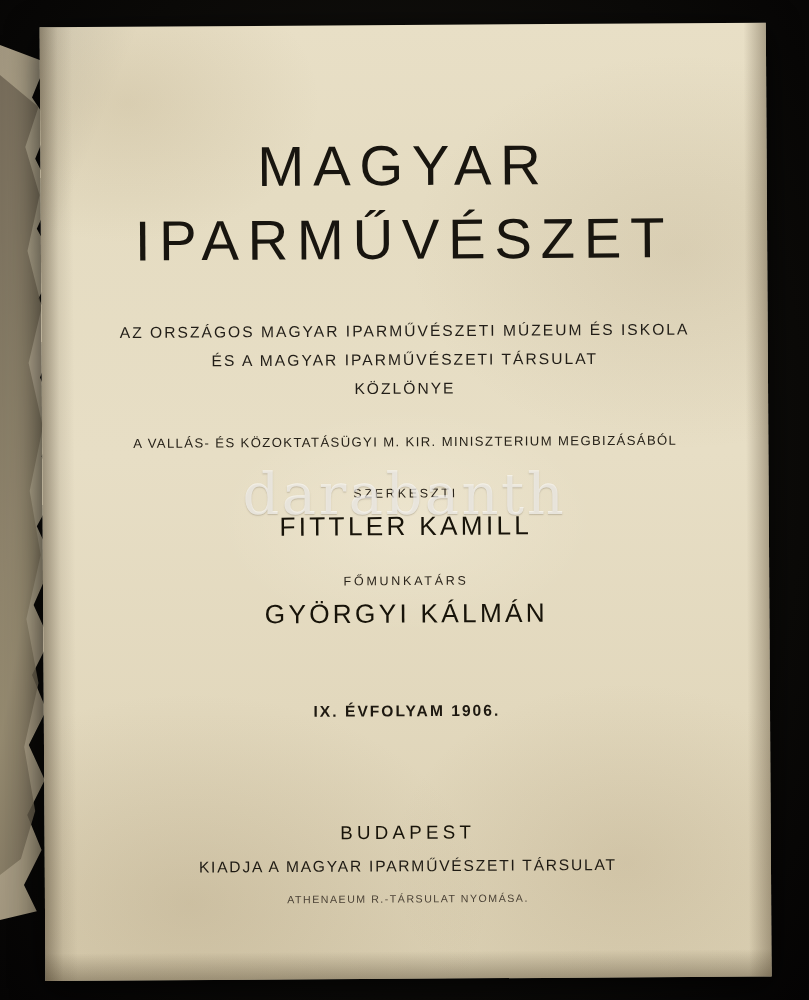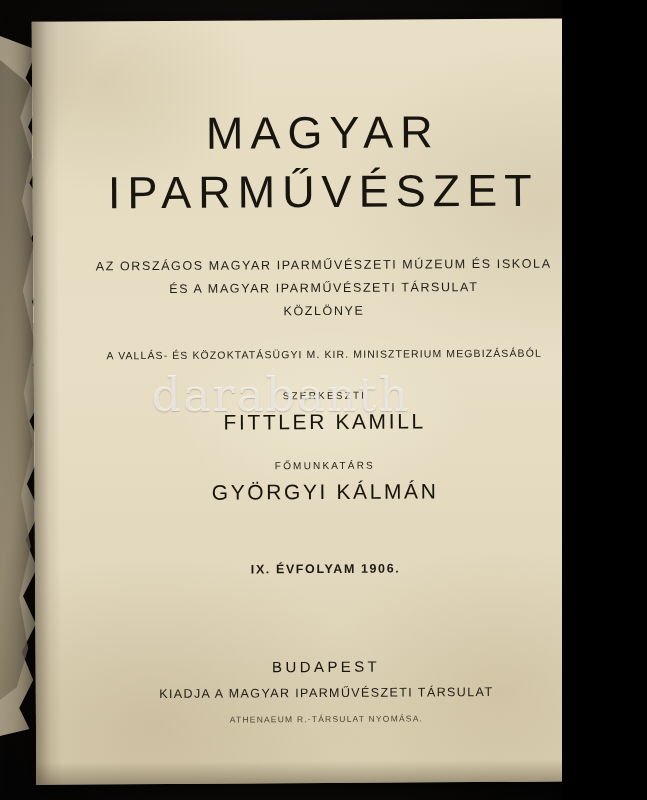--- a/index.html
+++ b/index.html
@@ -9,21 +9,21 @@
   }
   body {
     width: 647px;
     height: 800px;
     overflow: hidden;
     font-family: "Liberation Sans", sans-serif;
   }
 
   .photo {
     position: relative;
-    width: 562px;
+    width: 647px;
     height: 800px;
     background: #0d0c0a;
     overflow: hidden;
   }
 
   
   .backdrop {
     position: absolute;
     inset: 0;
     background:

